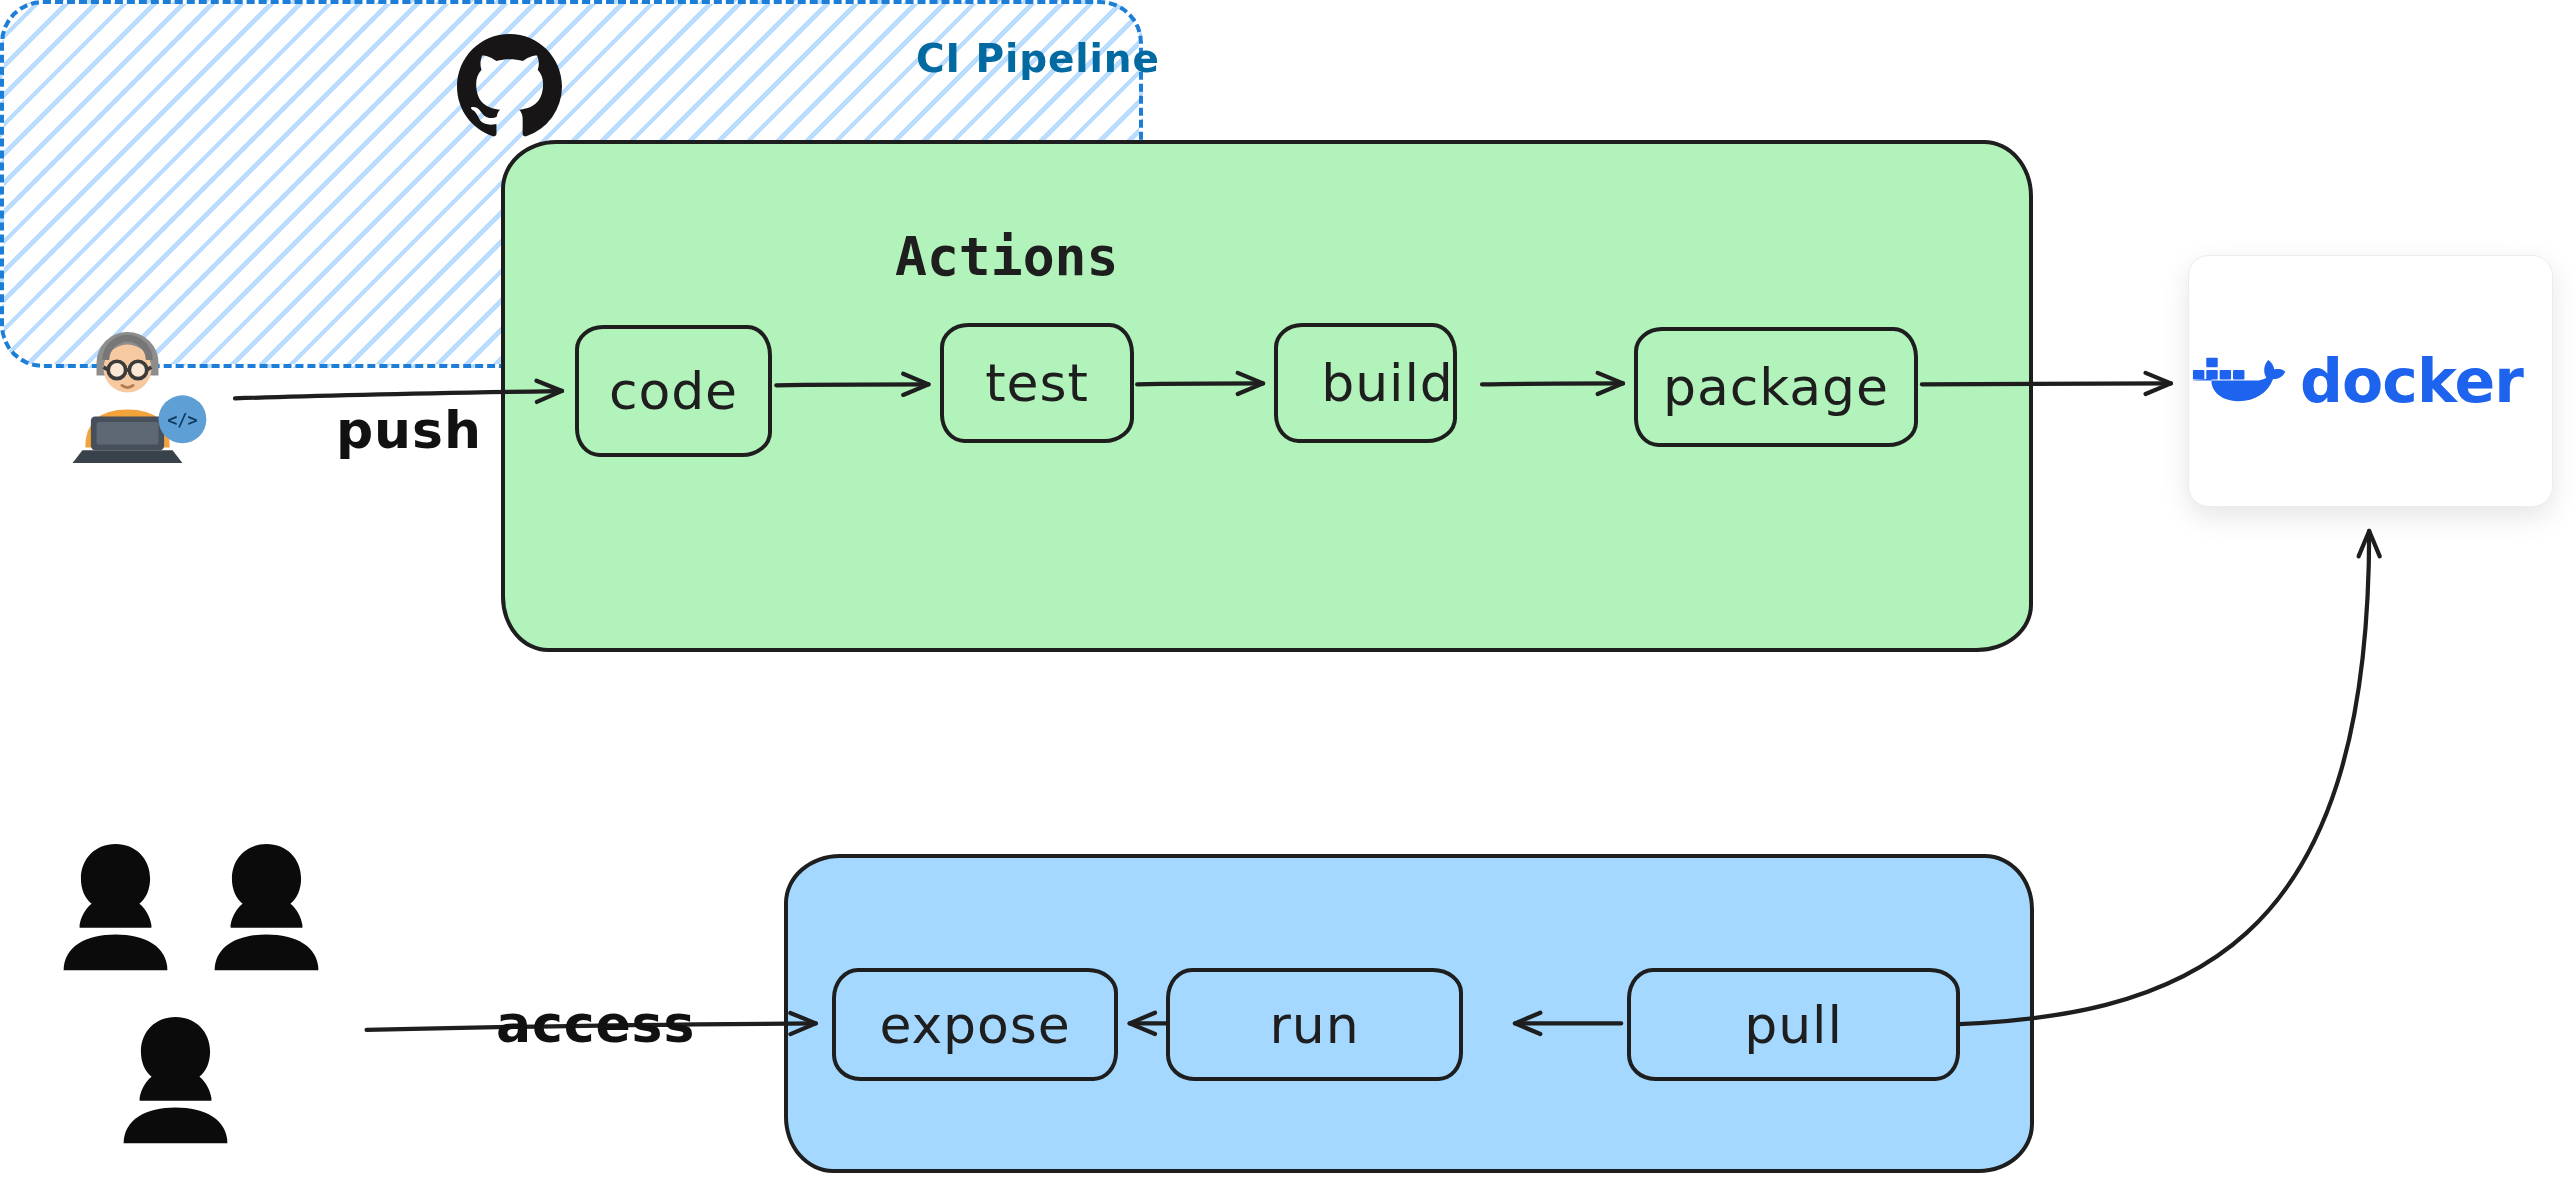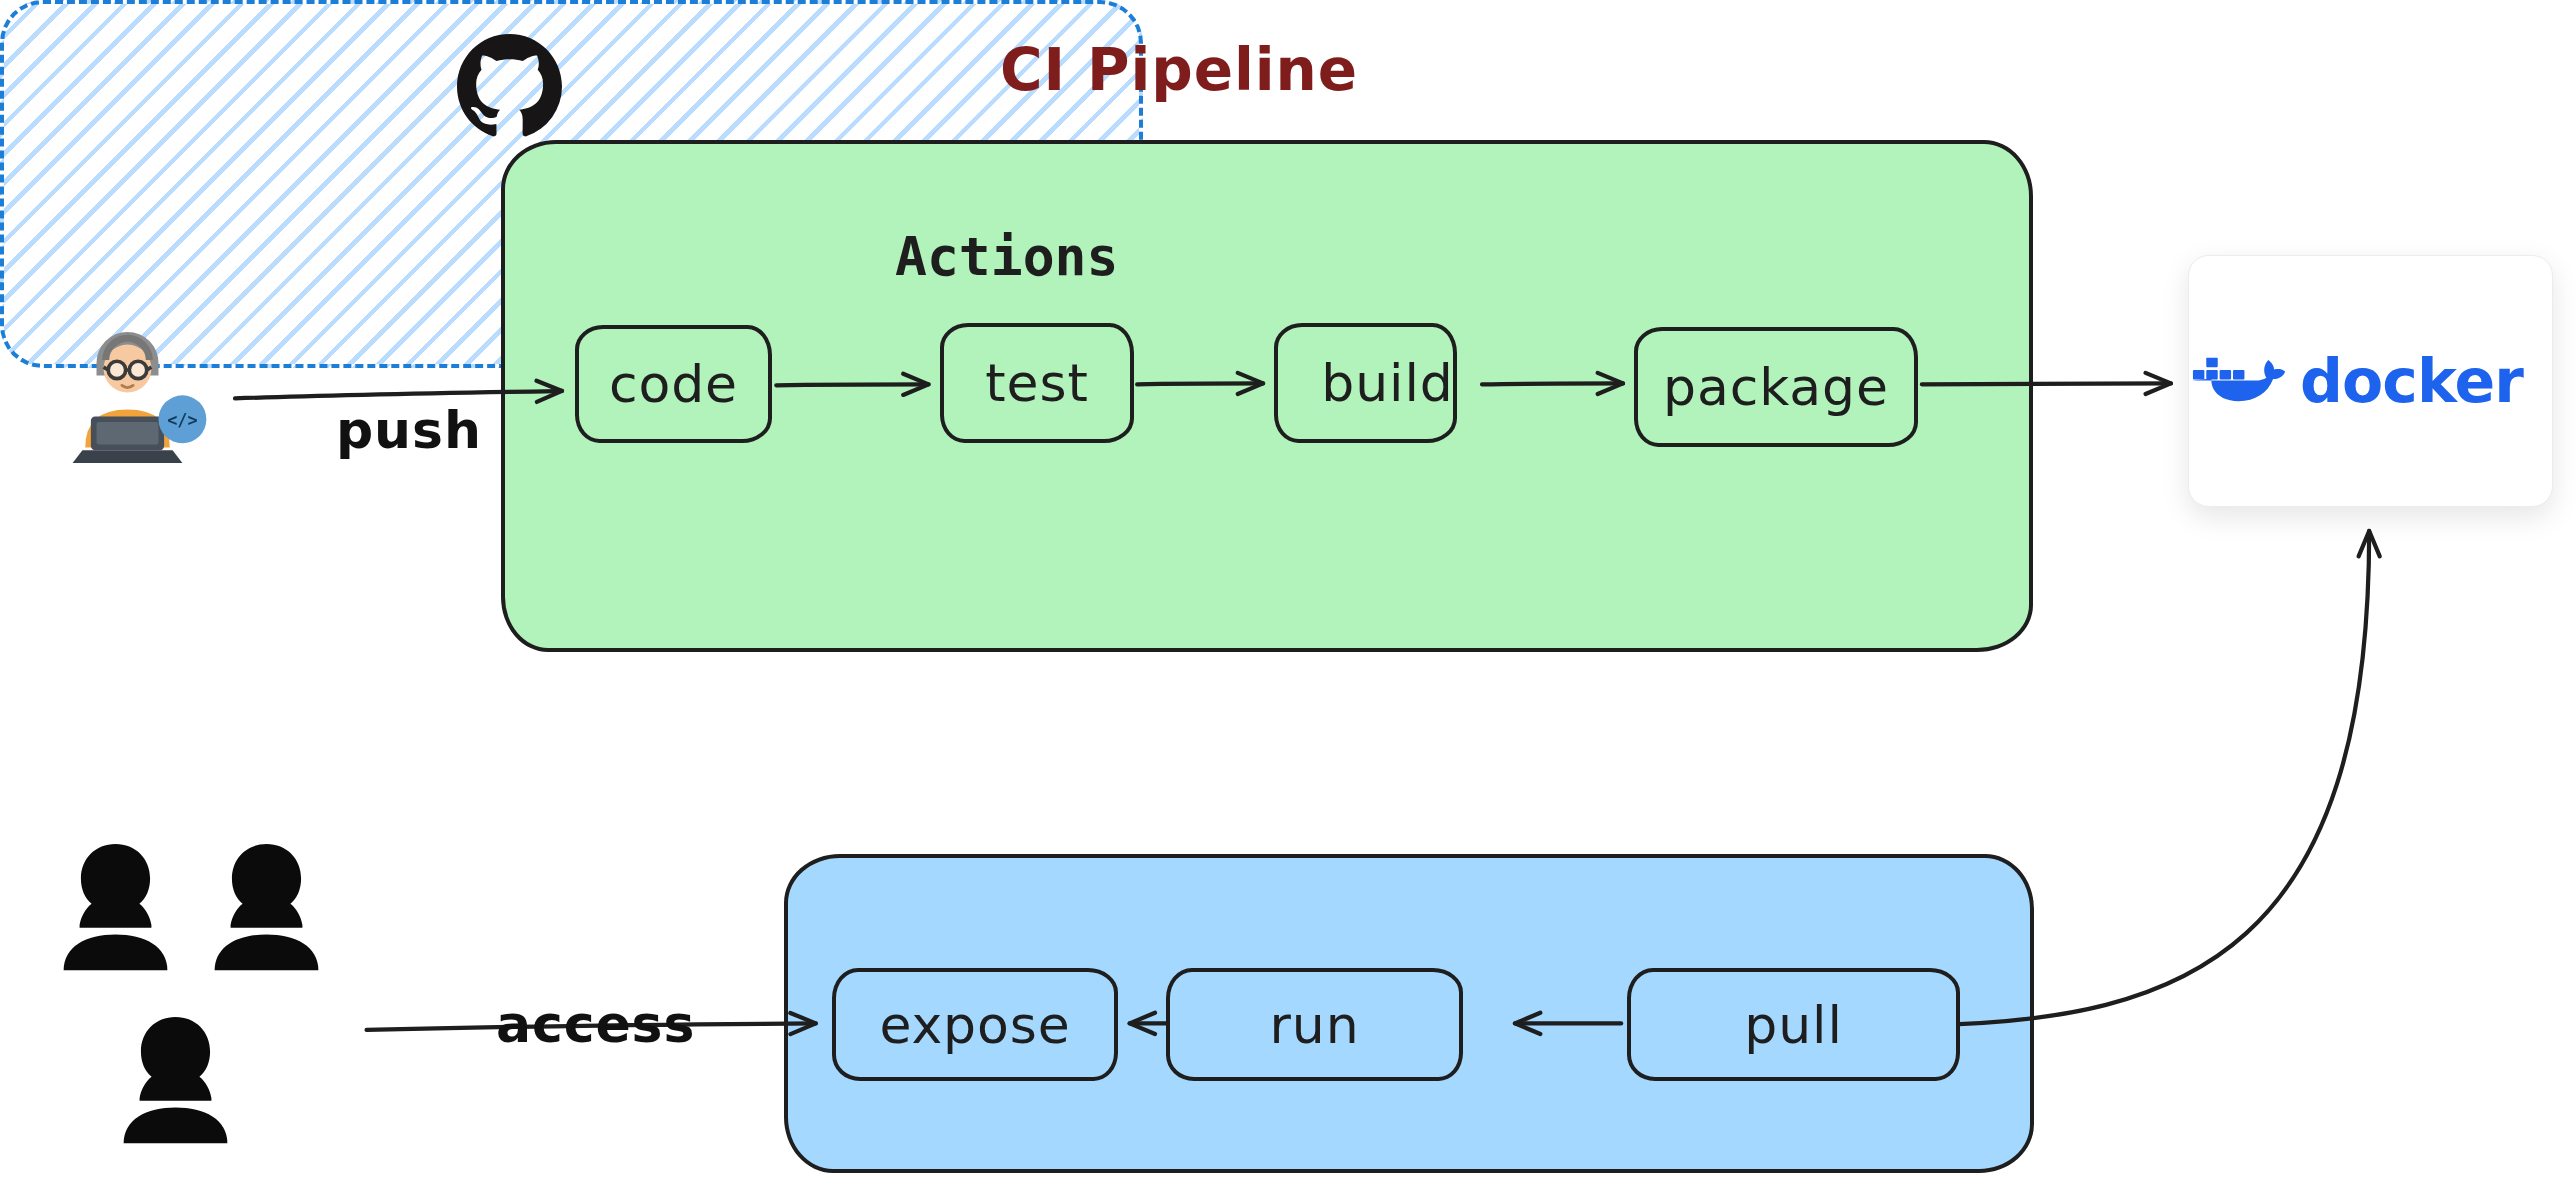--- a/index.html
+++ b/index.html
@@ -39,25 +39,25 @@
       rgba(102,178,255,0.45) 4.7px,
       transparent 4.7px,
       transparent 20.7px
     );
   }
 
   
   .pipeline-title {
     position: absolute;
     width: 526px;
-    text-align: center;
-    font-size: 58px;
+    text-align: left;
+    font-size: 39px;
     font-weight: bold;
     letter-spacing: 0.9px;
-    color: #7f1d1d;
+    color: #0369a1;
   }
   .ci-title { left: 916px; top: 36px; }
   .cd-title { left: 936px; top: 759px; }
 
   .actions-label {
     position: absolute;
     left: 895px; top: 226px;
     font-family: "DejaVu Sans Mono", monospace;
     font-weight: bold;
     font-size: 53px;
@@ -83,21 +83,21 @@
     justify-content: center;
     border: 4.2px solid #1e1e1e;
     font-size: 52px;
     color: #1e1e1e;
     z-index: 5;
     letter-spacing: 0.9px;
   }
   .node.green { background: #b2f2bb; border-radius: 28px 24.4px 30px 24.4px / 24.4px 30px 24.4px 28px; }
   .node.blue  { background: #a5d8ff; border-radius: 26px 30px 24.4px 28px / 30px 24.4px 28px 26px; }
 
-  .node-code    { left: 575px;  top: 325px; width: 197px; height: 118px; }
+  .node-code    { left: 575px;  top: 325px; width: 197px; height: 132px; }
   .node-test    { left: 940px; top: 323px; width: 194px; height: 120px; }
   .node-build   { left: 1274px; top: 323px; width: 183px; height: 120px; padding-left: 44px; }
   .node-package { left: 1634px; top: 327px; width: 284px; height: 120px; }
 
   .node-expose  { left: 832px;  top: 968px; width: 286px; height: 113px; }
   .node-run     { left: 1166px; top: 968px; width: 297px; height: 113px; }
   .node-pull    { left: 1627px; top: 968px; width: 333px; height: 113px; }
 
   
   .github-icon-wrap {

